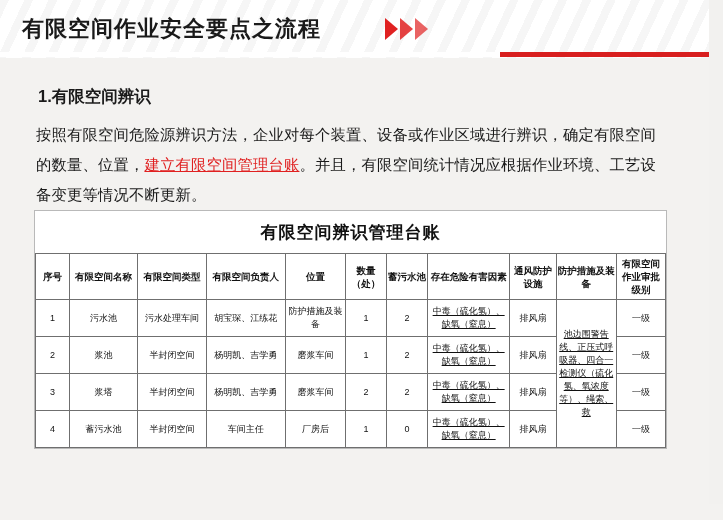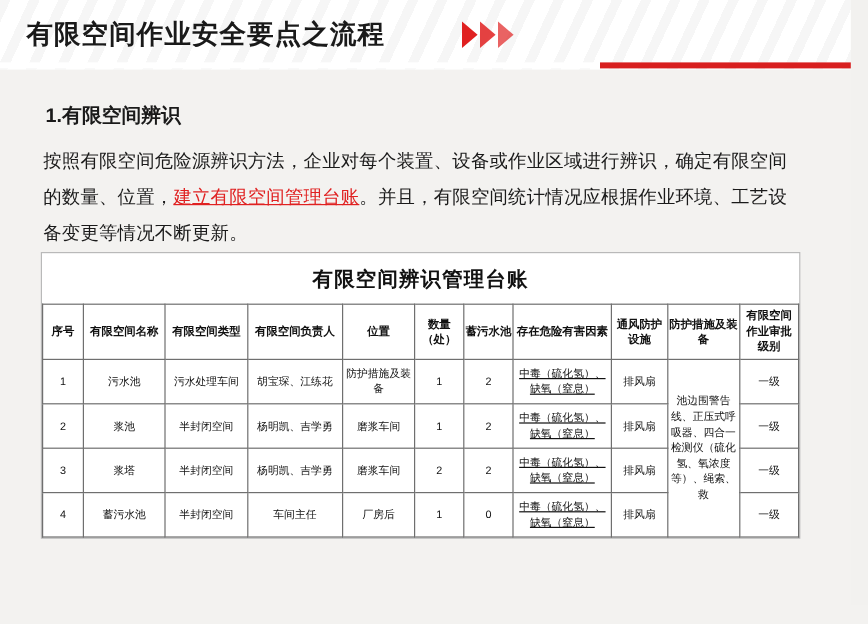--- a/index.html
+++ b/index.html
@@ -155,20 +155,21 @@
   .col-11 { width: 9%; }
   .cell-multiline {
     font-size: 8.5px;
     line-height: 11px;
     text-decoration: underline;
   }
   .merged-cell {
     font-size: 8px;
     line-height: 10.5px;
     padding: 2px 1px;
+    text-decoration: underline;
   }
   .bottom-fade {
     position: absolute;
     left: 0;
     bottom: 0;
     width: 723px;
     height: 16px;
     background: #f3f2f0;
   }
 </style>

